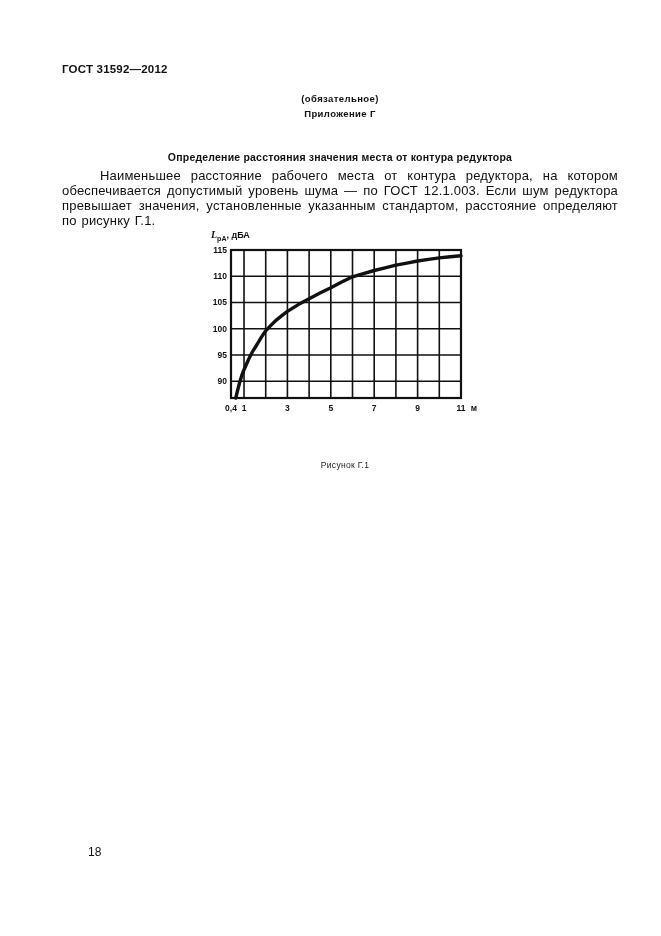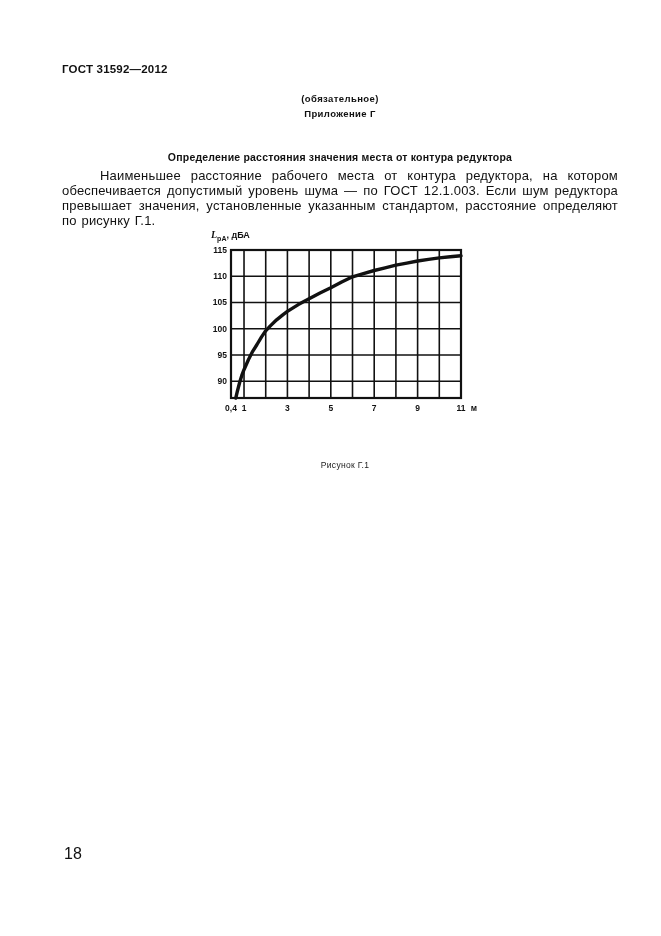--- a/index.html
+++ b/index.html
@@ -77,23 +77,23 @@
     top: 425px;
     width: 300px;
     text-align: center;
     font-size: 8.5px;
     letter-spacing: 0.3px;
     color: #222;
     margin-top: 35px;
   }
   .page-number {
     position: absolute;
-    left: 64px;
+    left: 88px;
     top: 845px;
-    font-size: 16px;
+    font-size: 12px;
   }
 </style>
 </head>
 <body>
 
 <div class="page">
 
   <div class="standard-code">ГОСТ 31592—2012</div>
 
   <div class="annex-block">

